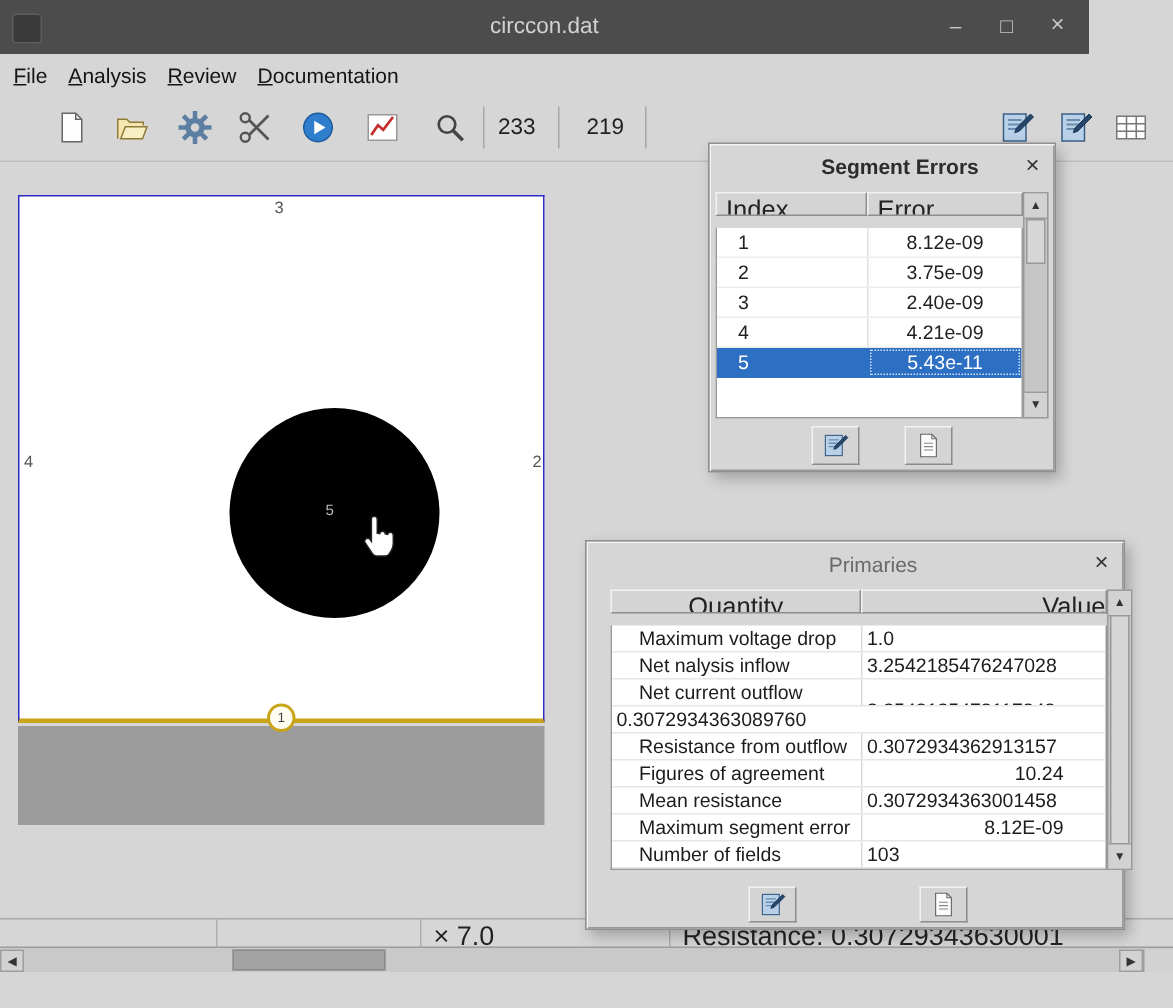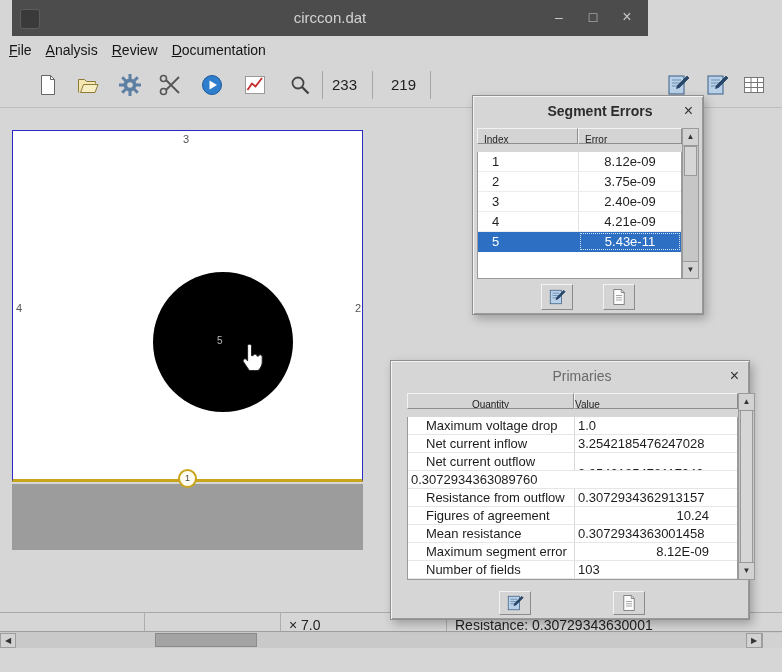--- a/index.html
+++ b/index.html
@@ -1,20 +1,20 @@
 <!DOCTYPE html>
 <html><head>
 <meta charset="utf-8">
 <style>
   html,body{margin:0;padding:0;}
   body{font-family:"Liberation Sans",sans-serif;background:#888;}
   #app{position:relative;width:782px;height:672px;background:#d6d6d6;overflow:hidden;}
 
   
-  #titlebar{position:absolute;left:12px;top:0;width:636px;height:36px;background:#4c4c4c;}
+  #titlebar{position:absolute;left:0;top:0;width:726px;height:36px;background:#4c4c4c;}
   #window-icon{position:absolute;left:8px;top:9px;width:18px;height:18px;background:#3a3a3a;border:1px solid #5c5c5c;border-radius:3px;}
   #window-title{position:absolute;left:0;right:0;top:0;line-height:36px;text-align:center;color:#d2d2d2;font-size:15px;}
   .win-btn{position:absolute;top:0;width:30px;height:36px;line-height:34px;text-align:center;color:#c6c6c6;font-size:14px;cursor:default;}
   #min-btn{right:74px;} #max-btn{right:40px;} #close-btn{right:6px;font-size:16px;}
 
   
   #menubar{position:absolute;left:0;top:36px;width:782px;height:27px;background:#d6d6d6;display:flex;align-items:center;padding-left:2px;box-sizing:border-box;}
   .menu-item{padding:3px 7px;font-size:14px;color:#141414;white-space:nowrap;}
 
   
@@ -34,21 +34,21 @@
   #ground-region{position:absolute;left:12px;top:484px;width:351px;height:66px;background:#9c9c9c;}
 
   
   .dialog{position:absolute;background:#d6d6d6;border:1px solid #8f8f8f;box-shadow:inset 1px 1px 0 #f4f4f4, inset -1px -1px 0 #9a9a9a, 3px 4px 9px rgba(0,0,0,.25);z-index:10;}
   .dlg-titlebar{position:relative;height:30px;margin-left:24px;}
   .dlg-title{line-height:30px;text-align:center;font-size:14px;}
   #segment-errors .dlg-title{font-weight:bold;color:#2c2c2c;}
   #primaries .dlg-title{font-weight:normal;color:#6a6a6a;}
   .dlg-close{position:absolute;right:10px;top:0;line-height:30px;font-size:16px;color:#333;}
 
-  .th{box-sizing:border-box;background:#d4d4d4;border:1px solid;border-color:#f2f2f2 #8d8d8d #8d8d8d #f2f2f2;font-size:10px;color:#222;height:16px;line-height:22px;overflow:hidden;}
+  .th{box-sizing:border-box;background:#d4d4d4;border:1px solid;border-color:#f2f2f2 #8d8d8d #8d8d8d #f2f2f2;font-size:17px;color:#222;height:16px;line-height:22px;overflow:hidden;}
   .vscroll{position:absolute;right:0;top:0;width:17px;background:#c6c6c6;border:1px solid #9a9a9a;box-sizing:border-box;}
   .vs-btn{position:absolute;left:0;right:0;height:16px;background:#d2d2d2;text-align:center;line-height:15px;font-size:8px;color:#333;}
   .vs-btn.up{top:0;border-bottom:1px solid #9a9a9a;}
   .vs-btn.down{bottom:0;border-top:1px solid #9a9a9a;}
   .vs-thumb{position:absolute;left:1px;right:1px;background:#d6d6d6;border:1px solid #999;box-sizing:border-box;}
   .dlg-btn{position:absolute;width:32px;height:26px;background:#d4d4d4;border:1px solid;border-color:#f2f2f2 #8b8b8b #8b8b8b #f2f2f2;display:flex;align-items:center;justify-content:center;box-sizing:border-box;}
   .dlg-btn svg{width:18px;height:18px;display:block;}
 
   
   #segment-errors{left:472px;top:95px;width:230px;height:218px;}
@@ -63,35 +63,35 @@
   .se-row.selected{background:#2d6fc2;color:#fff;border-bottom-color:#2d6fc2;}
   .se-row.selected .se-idx{border-right-color:#2d6fc2;}
   .se-row.selected .se-err{outline:1px dotted #cfe2f8;outline-offset:-2px;}
   #se-scroll{height:151px;}
 
   
   #primaries{left:390px;top:360px;width:358px;height:258px;}
   #pr-table{position:absolute;left:16px;top:32px;width:348px;height:187px;}
   #pr-header{display:flex;}
   #pr-th-quantity{width:167px;text-align:center;}
-  #pr-th-value{width:164px;text-align:left;}
+  #pr-th-value{width:164px;text-align:right;}
   #pr-body{position:absolute;left:0;top:24px;width:331px;height:163px;background:#fff;border:1px solid #9a9a9a;border-top:none;box-sizing:border-box;overflow:hidden;}
   .pr-row{display:flex;height:18px;line-height:17px;font-size:13px;color:#1c1c1c;border-bottom:1px solid #e6e6e6;box-sizing:border-box;}
   .pr-q{width:167px;flex:none;padding-left:18px;box-sizing:border-box;border-right:1px solid #d9d9d9;overflow:hidden;white-space:nowrap;}
   .pr-v{flex:1;padding:0 28px 0 3px;box-sizing:border-box;overflow:hidden;white-space:nowrap;}
   #pr-scroll{height:187px;}
 
   
   #hscroll{position:absolute;left:0;top:631px;width:782px;height:17px;background:#c9c9c9;border-top:1px solid #9e9e9e;box-sizing:border-box;z-index:5;}
   .hs-btn{position:absolute;top:1px;width:16px;height:15px;background:#d2d2d2;border:1px solid #9e9e9e;box-sizing:border-box;text-align:center;line-height:13px;font-size:8px;color:#333;}
   #hs-left{left:0;} #hs-right{right:20px;}
   #hs-corner{position:absolute;right:0;top:1px;width:20px;height:15px;background:#d2d2d2;border-left:1px solid #9e9e9e;box-sizing:border-box;}
   #hs-thumb{position:absolute;left:155px;top:1px;width:102px;height:14px;background:#a3a3a3;border:1px solid #8a8a8a;box-sizing:border-box;}
 
-  #statusbar{position:absolute;left:0;top:612px;width:782px;height:24px;background:#d6d6d6;border-top:1px solid #a9a9a9;box-sizing:border-box;display:flex;font-size:14px;color:#222;}
+  #statusbar{position:absolute;left:0;top:612px;width:782px;height:24px;background:#d6d6d6;border-top:1px solid #a9a9a9;box-sizing:border-box;display:flex;font-size:18px;color:#222;}
   .sb-sec{height:100%;display:flex;align-items:center;padding:0 8px;box-sizing:border-box;border-right:1px solid #aeaeae;}
 </style>
 </head>
 <body>
 
 <div id="app">
 
   <div id="titlebar">
     <div id="window-icon"></div>
     <div id="window-title">circcon.dat</div>
@@ -264,21 +264,21 @@
       <div id="pr-header">
         <div class="th" id="pr-th-quantity">Quantity</div>
         <div class="th" id="pr-th-value">Value</div>
       </div>
       <div id="pr-body">
           <div class="pr-row">
             <div class="pr-q">Maximum voltage drop</div>
             <div class="pr-v" style="text-align: left;">1.0</div>
           </div>
           <div class="pr-row">
-            <div class="pr-q">Net current inflow</div>
+            <div class="pr-q">Net nalysis inflow</div>
             <div class="pr-v" style="text-align: left;">3.2542185476247028</div>
           </div>
           <div class="pr-row">
             <div class="pr-q">Net current outflow</div>
             <div class="pr-v" style="text-align: left; margin-top: 12px;">3.2542185478117243</div>
           </div>
           <div class="pr-row">
             <div class="pr-v" style="text-align: left;">0.3072934363089760</div>
           </div>
           <div class="pr-row">

